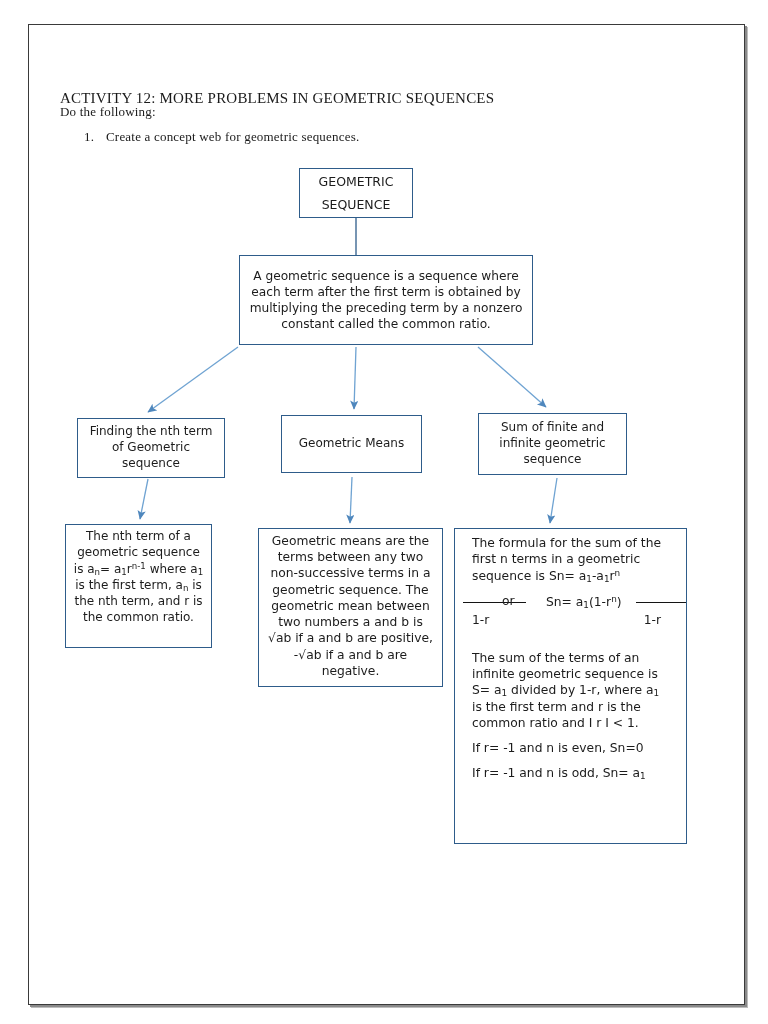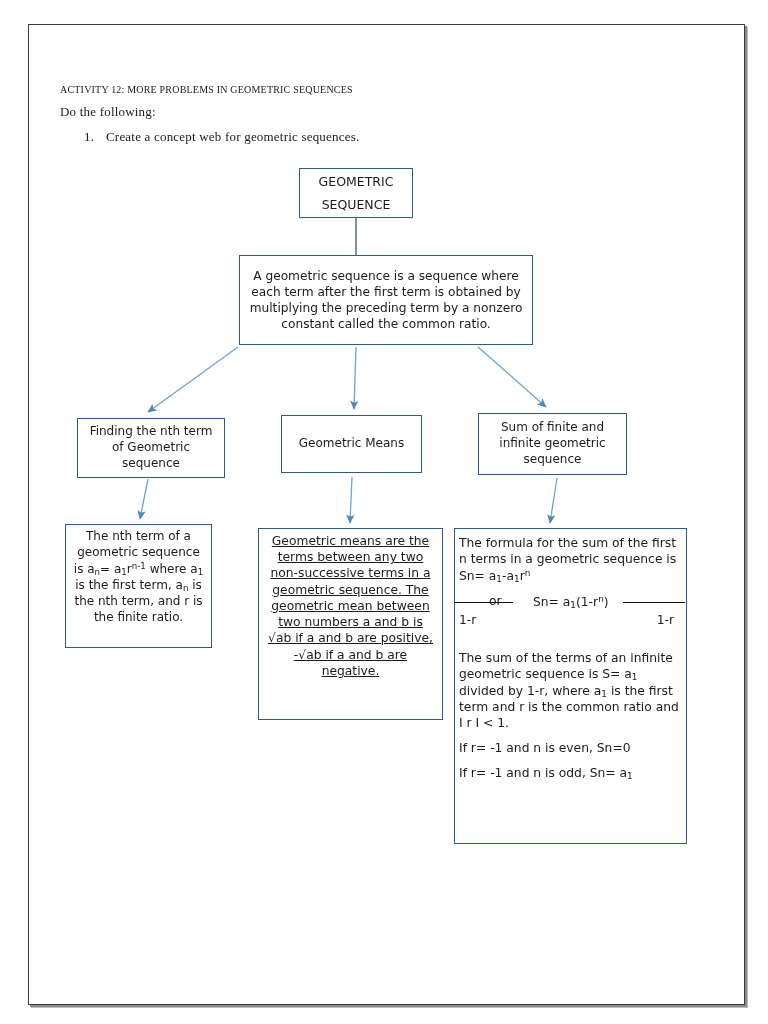--- a/index.html
+++ b/index.html
@@ -20,22 +20,22 @@
     box-shadow:2px 2px 0 0 #8a8a8a, 3px 3px 0 0 #bdbdbd;
     box-sizing:border-box;
   }
   
   .doc-text{
     font-family:"Liberation Serif", serif;
     color:#1a1a1a;
     letter-spacing:.2px;
   }
   #activity-title{
-    position:absolute;left:60px;top:84px;
-    font-size:10px;
+    position:absolute;left:60px;top:90px;
+    font-size:15px;
   }
   #do-the-following{
     position:absolute;left:60px;top:104px;
     font-size:13px;
   }
   #instruction-1{
     position:absolute;left:84px;top:129px;
     font-size:13px;
     width:420px;
   }
@@ -62,23 +62,23 @@
   #node-root{left:299px;top:168px;width:114px;height:50px;font-size:12.5px;}
   #node-root .inner{line-height:1.85;}
 
   #node-definition{left:239px;top:255px;width:294px;height:90px;font-size:12.2px;}
 
   #node-nth{left:77px;top:418px;width:148px;height:60px;font-size:12px;}
   #node-means{left:281px;top:415px;width:141px;height:58px;font-size:12px;}
   #node-sum{left:478px;top:413px;width:149px;height:62px;font-size:12px;}
 
   #node-nth-detail{left:65px;top:524px;width:147px;height:124px;font-size:12px;align-items:flex-start;}
-  #node-means-detail{left:258px;top:528px;width:185px;height:192px;font-size:12.3px;align-items:flex-start;text-decoration:underline;}
+  #node-means-detail{left:258px;top:528px;width:185px;height:159px;font-size:12.3px;align-items:flex-start;}
   #node-sum-detail{left:454px;top:528px;width:233px;height:316px;
-    text-align:left;align-items:flex-start;font-size:12.3px;padding:7px 4px;}
+    text-align:left;align-items:flex-start;font-size:12.3px;padding:7px 17px;}
 
   #node-sum-detail .inner{line-height:1.3;}
   #node-sum-detail p{margin:0 0 9px 0;}
   #node-sum-detail p:last-child{margin-bottom:0;}
 
   
   .frac-row{
     position:relative;
     margin:0 0 2px 0;
     height:17px;
@@ -149,21 +149,21 @@
 
 <div class="node" id="node-means">
   <div class="inner">Geometric Means</div>
 </div>
 
 <div class="node" id="node-sum">
   <div class="inner">Sum of finite and infinite geometric sequence</div>
 </div>
 
 <div class="node" id="node-nth-detail">
-  <div class="inner"><span>The nth term of a geometric sequence is a</span><sub>n</sub><span>= a</span><sub>1</sub><span>r</span><sup>n-1</sup><span> where a</span><sub>1</sub><span> is the first term, a</span><sub>n</sub><span> is the nth term, and r is the finite ratio.</span></div>
+  <div class="inner"><span>The nth term of a geometric sequence is a</span><sub>n</sub><span>= a</span><sub>1</sub><span>r</span><sup>n-1</sup><span> where a</span><sub>1</sub><span> is the first term, a</span><sub>n</sub><span> is the nth term, and r is the common ratio.</span></div>
 </div>
 
 <div class="node" id="node-means-detail">
   <div class="inner">Geometric means are the terms between any two non-successive terms in a geometric sequence. The geometric mean between two numbers a and b is √ab if a and b are positive, -√ab if a and b are negative.</div>
 </div>
 
 <div class="node" id="node-sum-detail">
   <div class="inner">
     <p><span>The formula for the sum of the first n terms in a geometric sequence is Sn=  a</span><sub>1</sub><span>-a</span><sub>1</sub><span>r</span><sup>n</sup></p>
 

